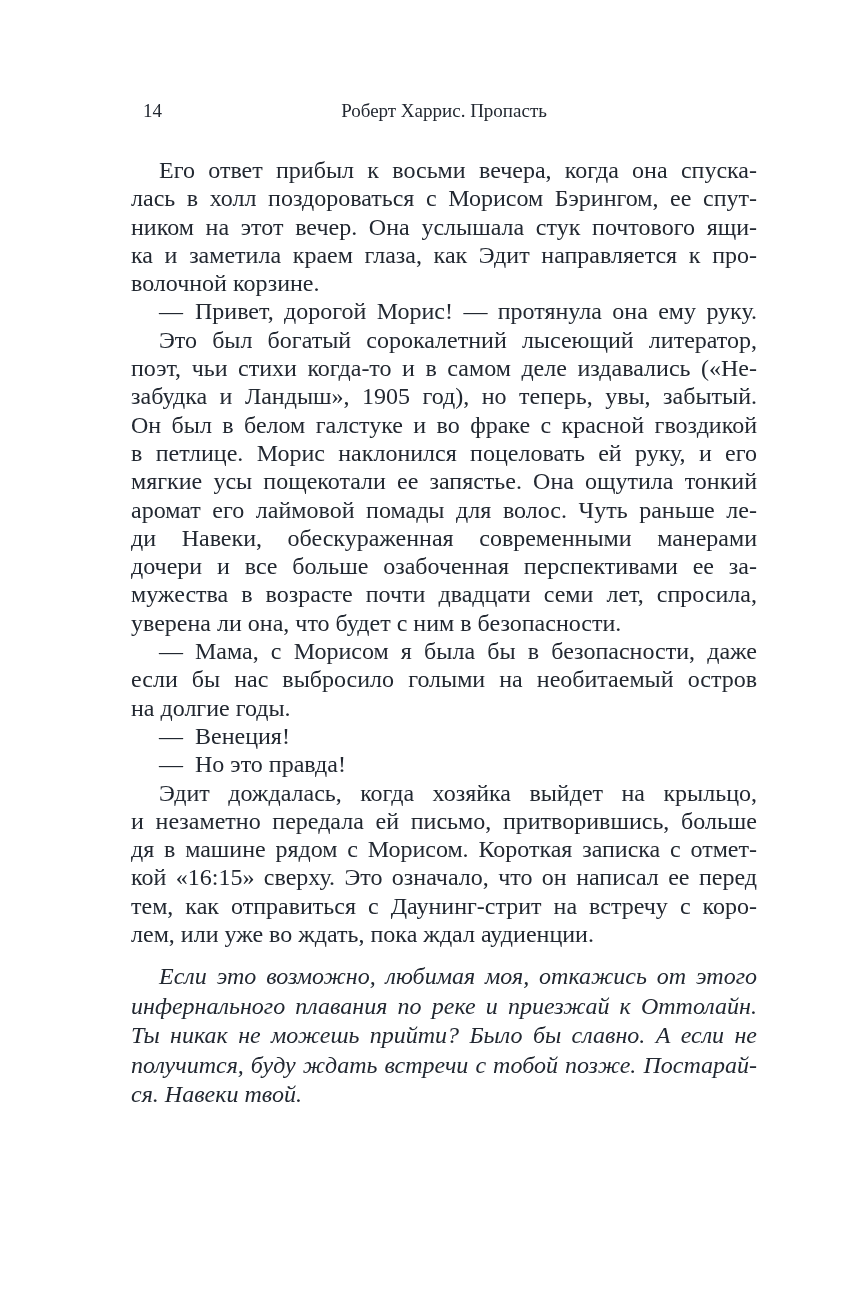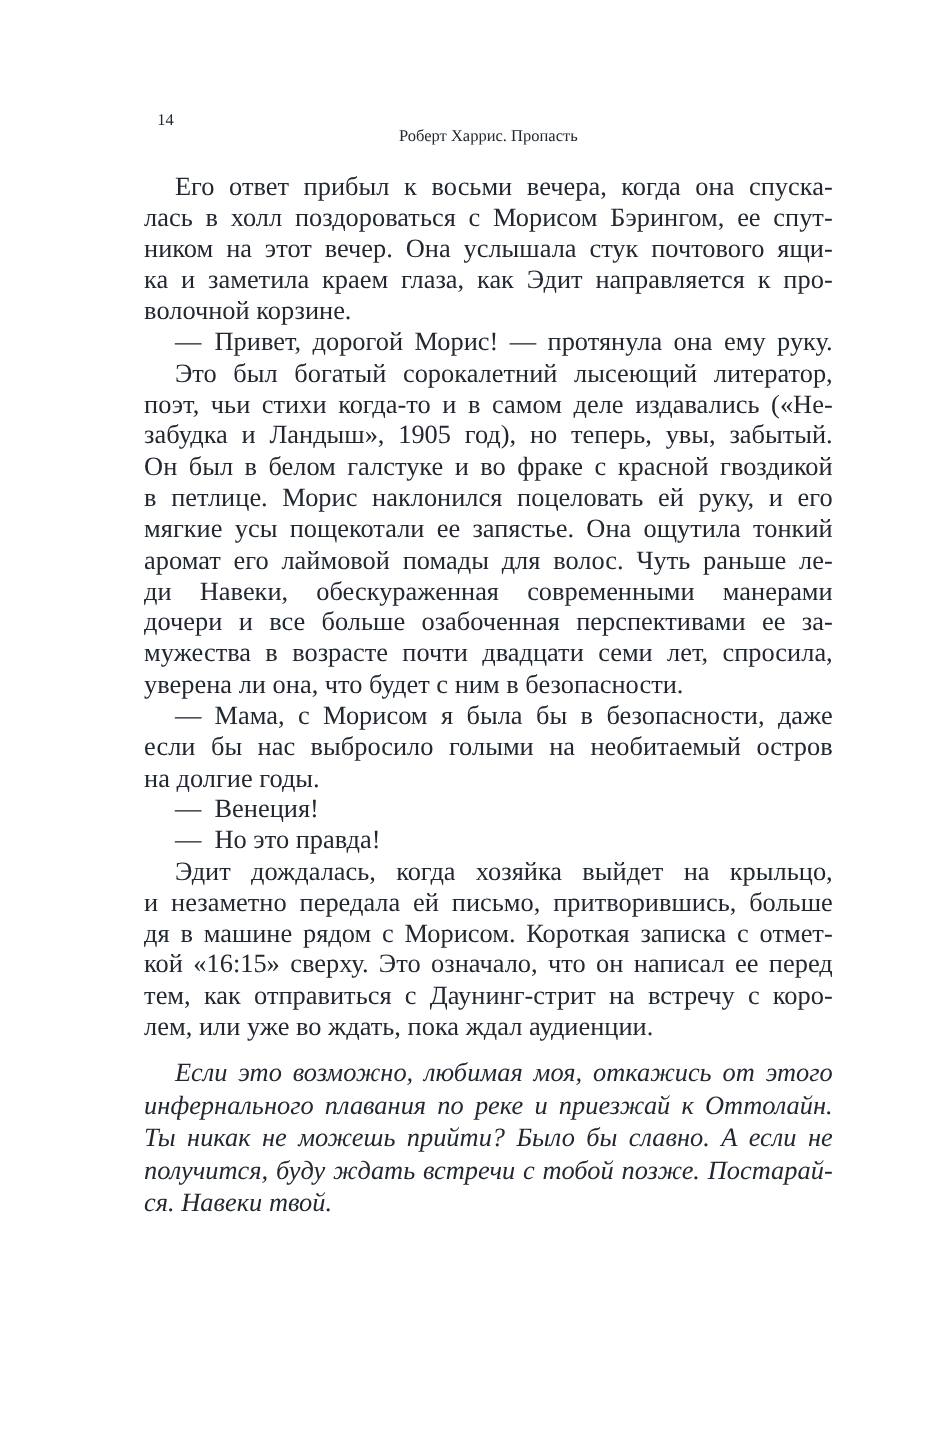--- a/index.html
+++ b/index.html
@@ -14,31 +14,30 @@
     overflow: hidden;
     font-family: "Liberation Serif", "DejaVu Serif", serif;
     color: #222831;
   }
   .page-header {
     position: absolute;
     left: 131px;
     top: 97px;
     width: 626px;
     height: 30px;
-    font-size: 15px;
+    font-size: 19px;
     line-height: 27px;
   }
   .page-number {
     position: absolute;
     left: 12px;
     top: 0;
   }
   .running-title {
     text-align: center;
-    margin-top: 14px;
   }
   .text-block {
     position: absolute;
     left: 131px;
     top: 156px;
     width: 626px;
     font-size: 24px;
     line-height: 28.3px;
   }
   .paragraph { margin: 0; }

